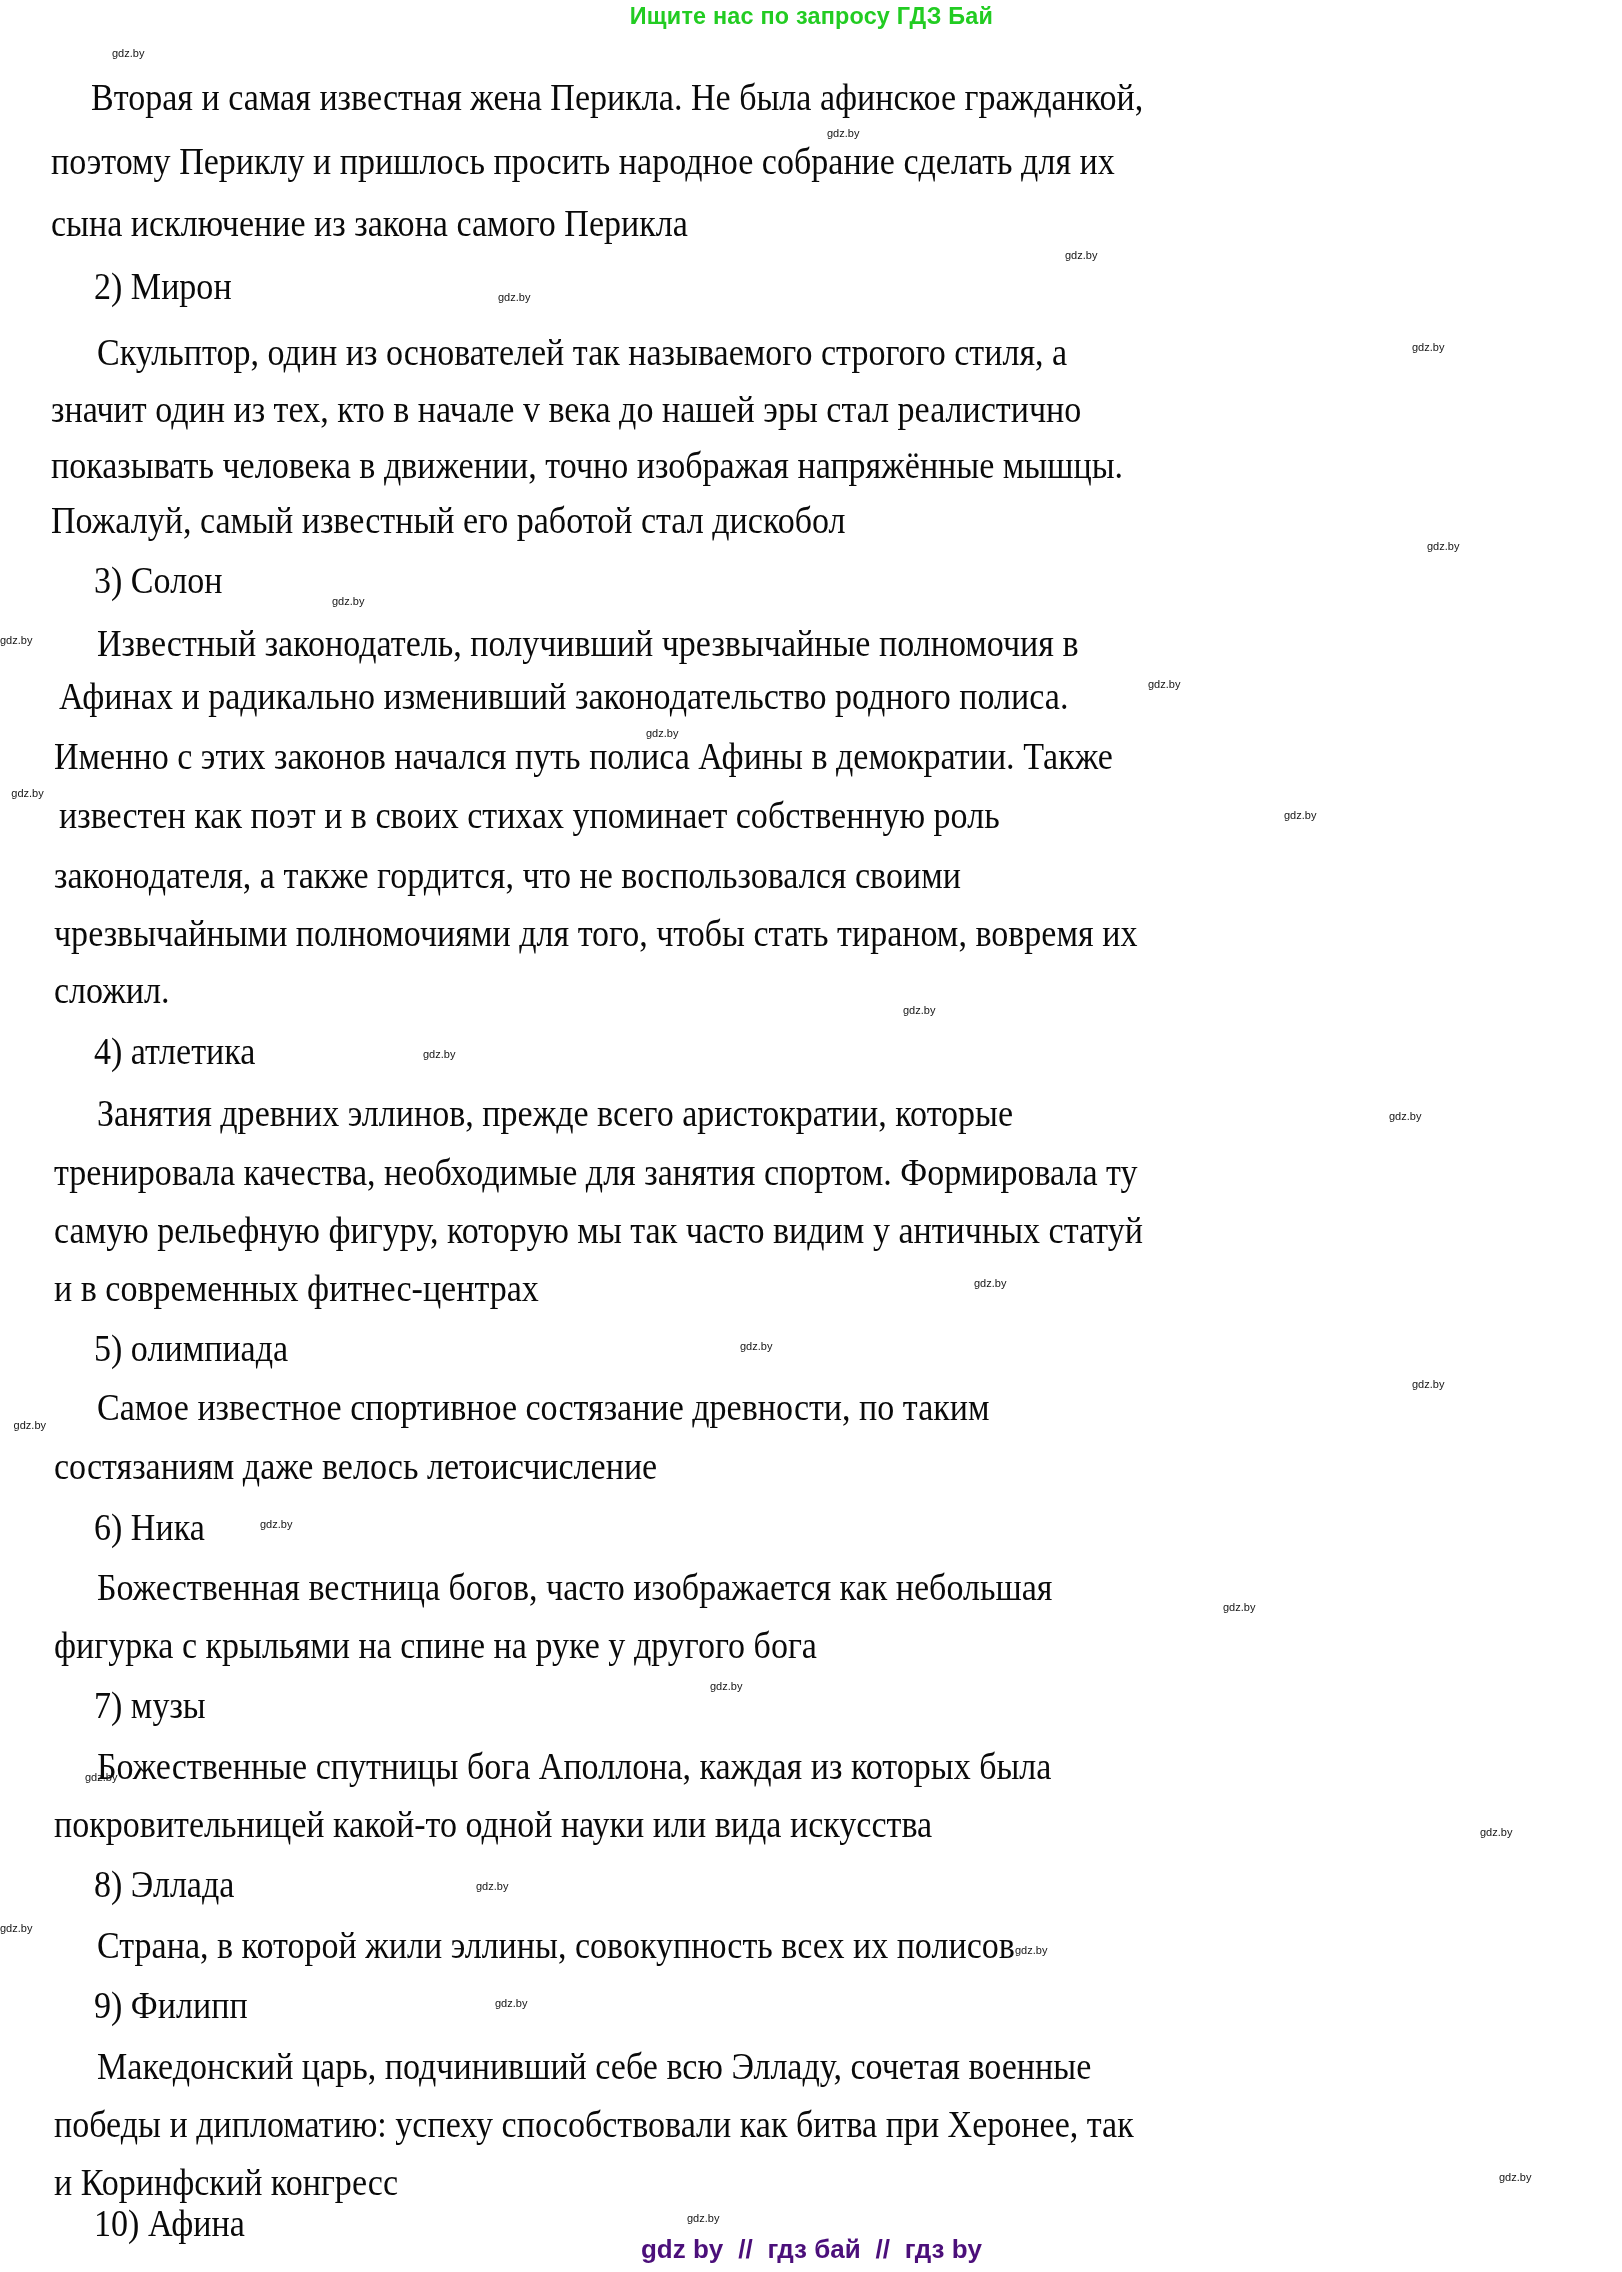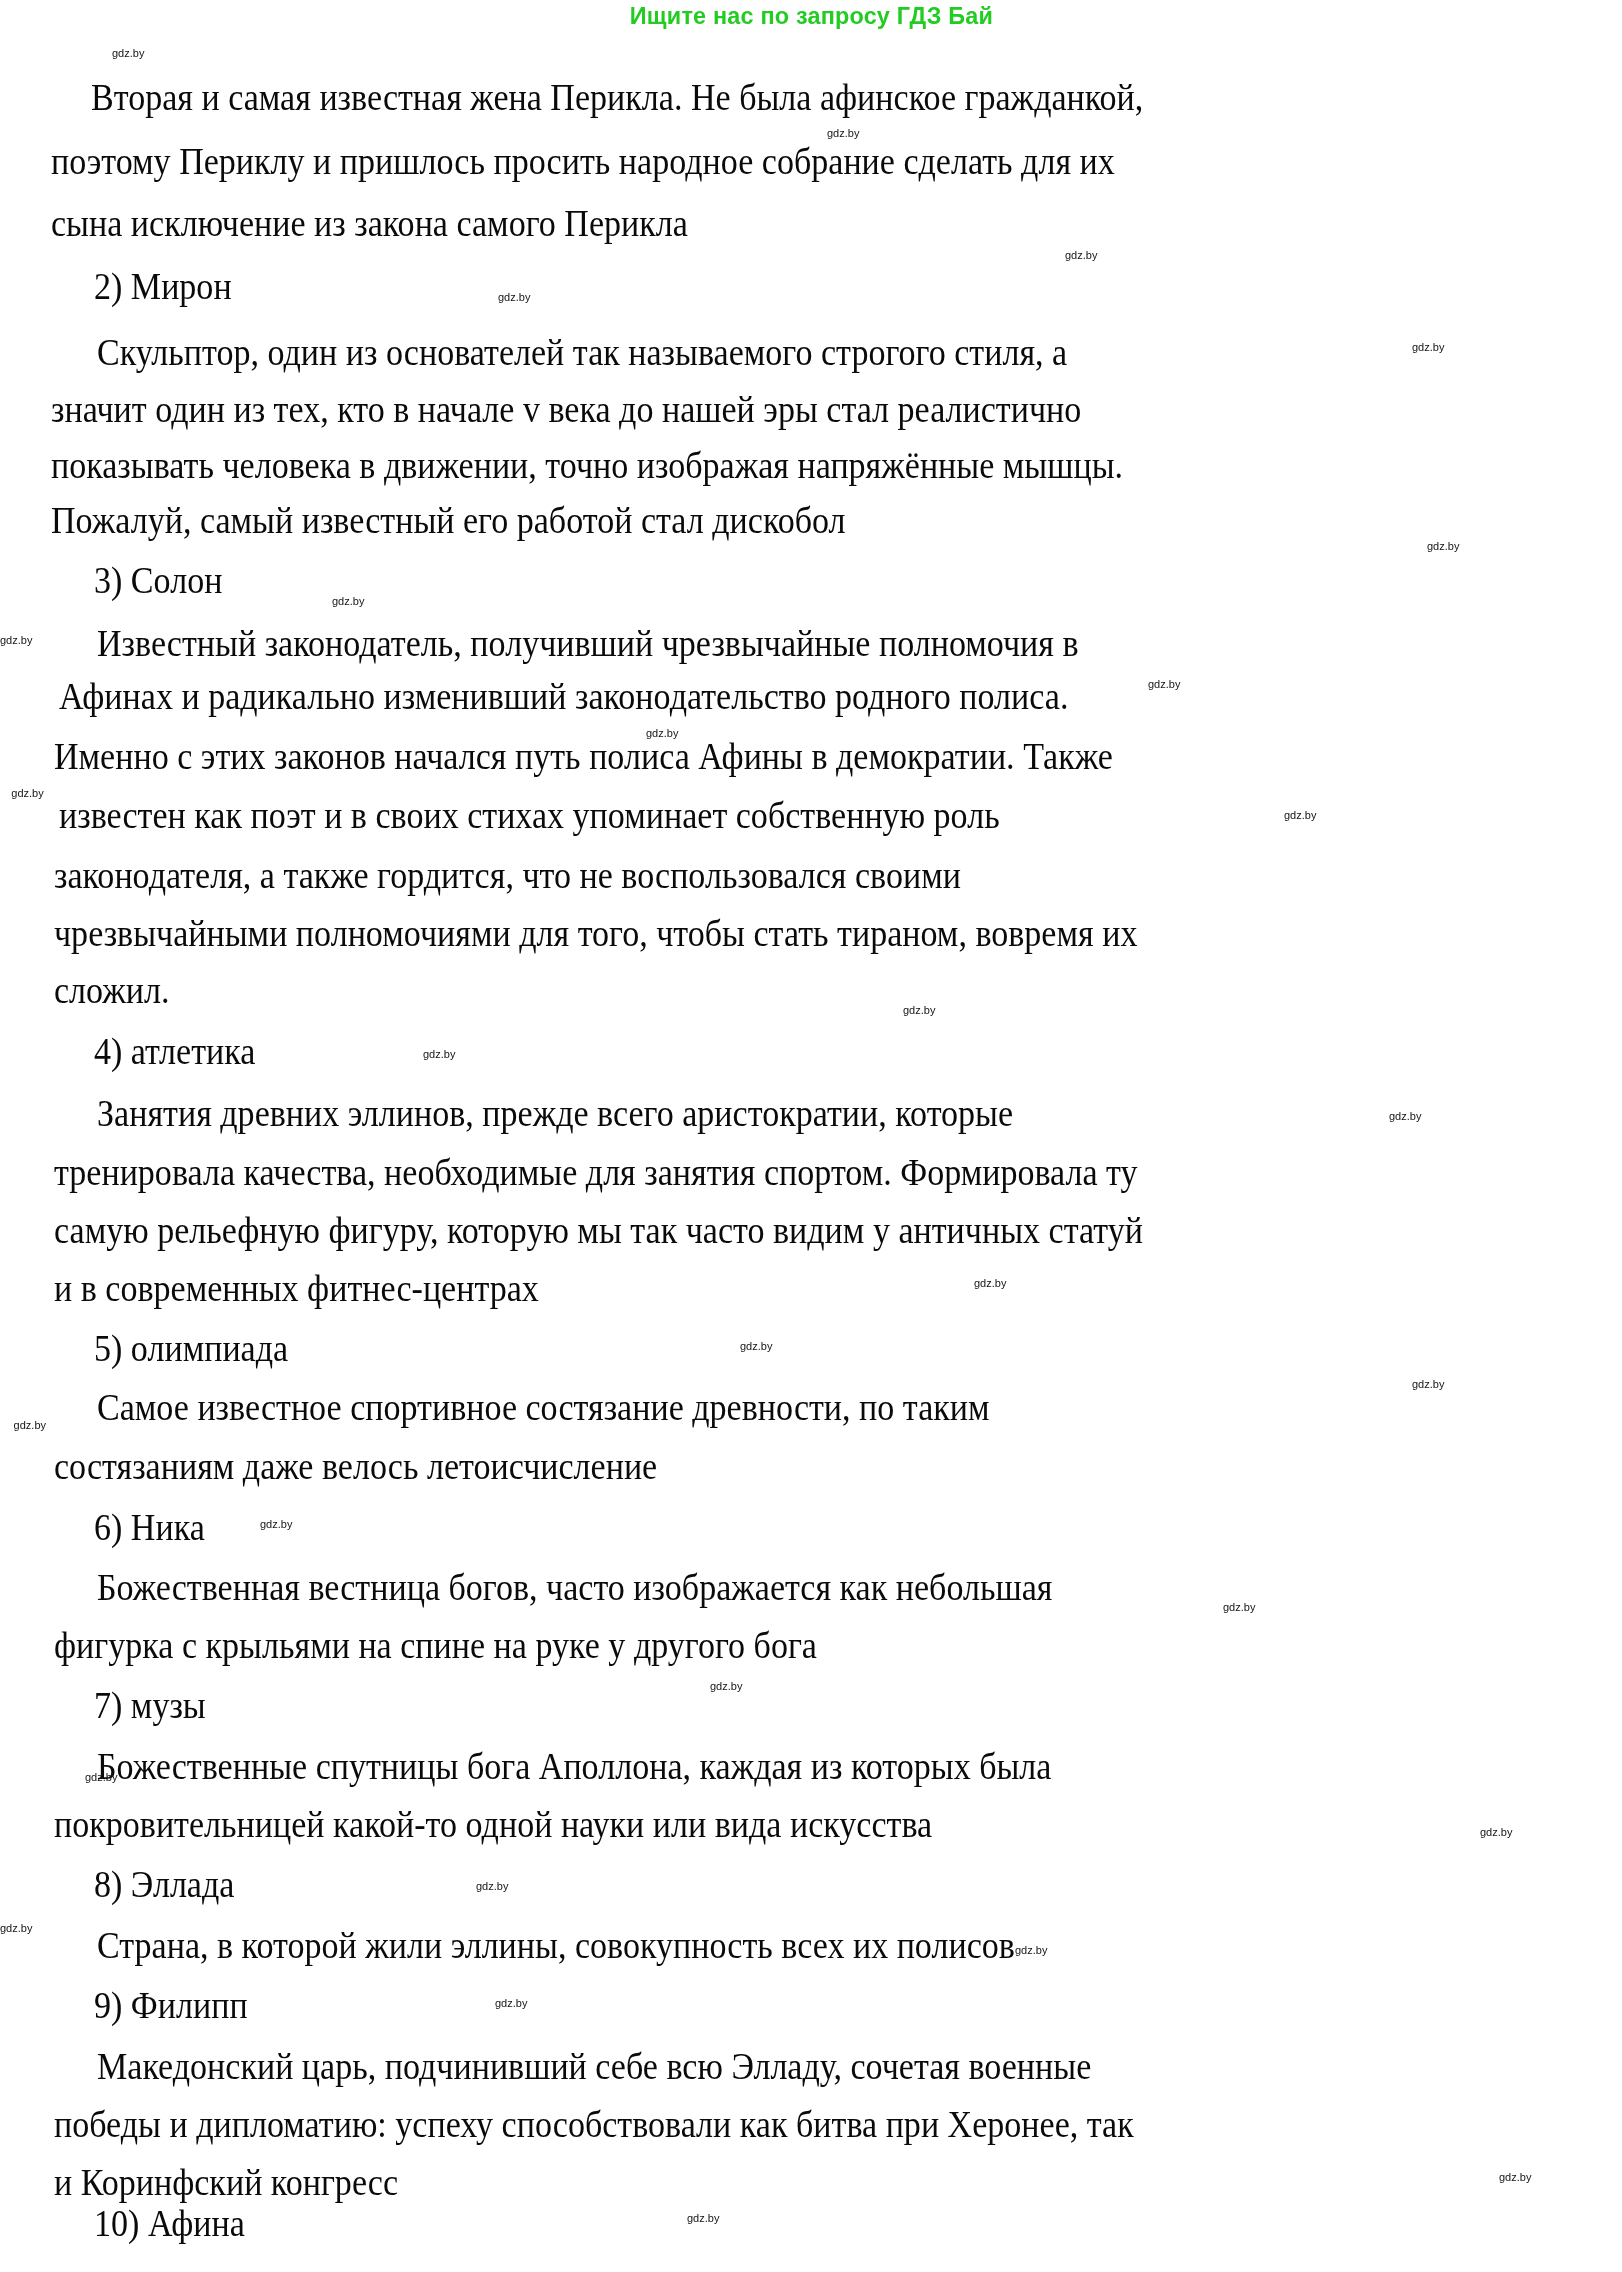--- a/index.html
+++ b/index.html
@@ -151,15 +151,22 @@
       <div class="wm sm" style="left: 85px; top: 1771px;">gdz.by</div>
       <div class="wm sm" style="left: 1480px; top: 1826px;">gdz.by</div>
       <div class="wm sm" style="left: 476px; top: 1880px;">gdz.by</div>
       <div class="wm sm" style="left: 0px; top: 1922px;">gdz.by</div>
       <div class="wm sm" style="left: 1015px; top: 1944px;">gdz.by</div>
       <div class="wm sm" style="left: 495px; top: 1997px;">gdz.by</div>
       <div class="wm sm" style="left: 1499px; top: 2171px;">gdz.by</div>
       <div class="wm sm" style="left: 687px; top: 2212px;">gdz.by</div>
     </div>
 
+  <div class="footer-mark">
+    <span>gdz by</span>
+    <span class="sep">//</span>
+    <span>гдз бай</span>
+    <span class="sep">//</span>
+    <span>гдз by</span>
+  </div>
 
 </div>
 
 
 </body></html>

